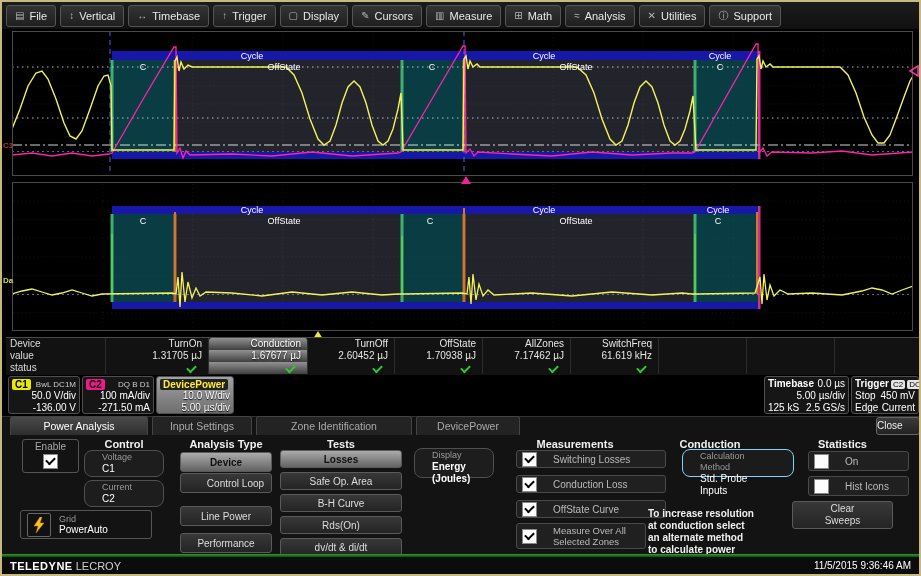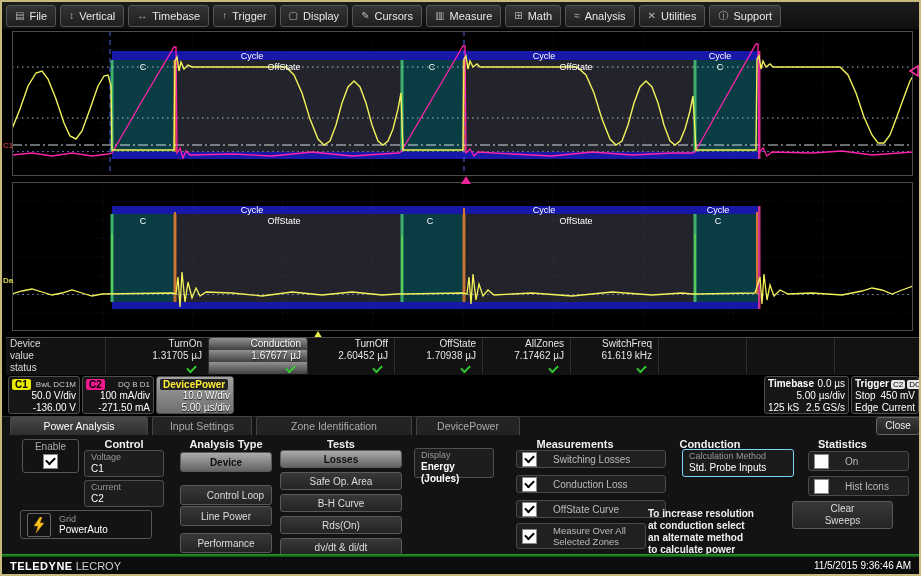--- a/index.html
+++ b/index.html
@@ -37,26 +37,26 @@
   #dp-box{background:linear-gradient(#a2a2a2,#6e6e6e);}
   #dp-box .dline{color:#fff;text-shadow:0 1px 1px #000;}
   .badge{background:#e6e6e6;color:#000;font-size:8px;border-radius:2px;padding:0 2px;margin-left:2px;line-height:10px;}
   .bold{font-weight:bold;}
   
   #dlgbg{position:absolute;left:0;top:414px;width:100%;height:138px;background:#131313;border-top:1px solid #333;}
   .tab{position:absolute;top:414px;height:19px;line-height:19px;text-align:center;font-size:10.5px;color:#aaa;
        background:#232323;border:1px solid #444;border-bottom:none;border-radius:3px 3px 0 0;box-sizing:border-box;}
   .tab.active{background:linear-gradient(#4a4a4a,#2e2e2e);color:#fff;}
   .closebtn{position:absolute;background:linear-gradient(#3a3a3a,#222);border:1px solid #666;border-radius:3px;
-            color:#eee;font-size:10px;text-align:center;}
+            color:#eee;font-size:10px;}
   .shdr{position:absolute;font-size:11px;font-weight:bold;color:#f0f0f0;text-align:center;}
   .pbtn{position:absolute;background:linear-gradient(#383838,#242424);border:1px solid #5a5a5a;border-radius:3px;
         color:#ddd;font-size:10px;display:flex;align-items:center;justify-content:center;box-sizing:border-box;}
   .pbtn.sel{background:linear-gradient(#ababab,#636363);color:#101010;font-weight:bold;}
-  .fld{position:absolute;background:#1d1d1d;border:1px solid #4f4f4f;border-radius:3px;box-sizing:border-box;padding:1px 6px;}
+  .fld{position:absolute;background:#1d1d1d;border:1px solid #4f4f4f;border-radius:8px;box-sizing:border-box;padding:1px 17px;}
   .fld .lbl{color:#999;font-size:9px;line-height:11px;}
   .fld .val{color:#fff;font-size:10px;line-height:12px;}
   .chkrow{position:absolute;display:flex;align-items:center;gap:16px;background:#202020;border:1px solid #4a4a4a;
           border-radius:3px;box-sizing:border-box;padding:0 5px;color:#bbb;font-size:10px;margin-left:16px;}
   .cb{width:13px;height:13px;background:#fdfdfd;border:1px solid #888;position:relative;flex:none;}
   .cb.on::after{content:"";position:absolute;left:2px;top:2px;width:7px;height:4px;border-left:2px solid #000;
                 border-bottom:2px solid #000;transform:rotate(-45deg);}
   .pre{white-space:pre-line;}
   #calcbtn{border:1px solid #7dd3fc;background:#1b1b1b;margin-left:28px;}
   #note{position:absolute;color:#f0f0f0;font-size:10px;font-weight:bold;line-height:12px;}
@@ -379,21 +379,21 @@
         </svg>
     </span>
     <span>
       <div class="lbl" style="color:#999;font-size:9px;">Grid</div>
       <div class="val" style="color:#fff;font-size:10px;">PowerAuto</div>
     </span>
   </div>
 
   <div class="shdr" style="left:178px;top:436px;width:92px;">Analysis Type</div>
   <div class="pbtn sel" style="left:178px;top:450px;width:92px;height:20px;">Device</div>
-  <div class="pbtn" style="left:178px;top:483px;width:92px;height:20px;padding-left:19px;">Control Loop</div>
+  <div class="pbtn" style="left:178px;top:471px;width:92px;height:20px;padding-left:19px;">Control Loop</div>
   <div class="pbtn" style="left:178px;top:504px;width:92px;height:20px;">Line Power</div>
   <div class="pbtn" style="left:178px;top:531px;width:92px;height:20px;">Performance</div>
 
   <div class="shdr" style="left:278px;top:436px;width:122px;">Tests</div>
   <div class="pbtn sel" style="left:278px;top:448px;width:122px;height:18px;">Losses</div>
   <div class="pbtn" style="left:278px;top:470px;width:122px;height:18px;">Safe Op. Area</div>
   <div class="pbtn" style="left:278px;top:492px;width:122px;height:18px;">B-H Curve</div>
   <div class="pbtn" style="left:278px;top:514px;width:122px;height:18px;">Rds(On)</div>
   <div class="pbtn" style="left:278px;top:536px;width:122px;height:18px;">dv/dt &amp; di/dt</div>
 

